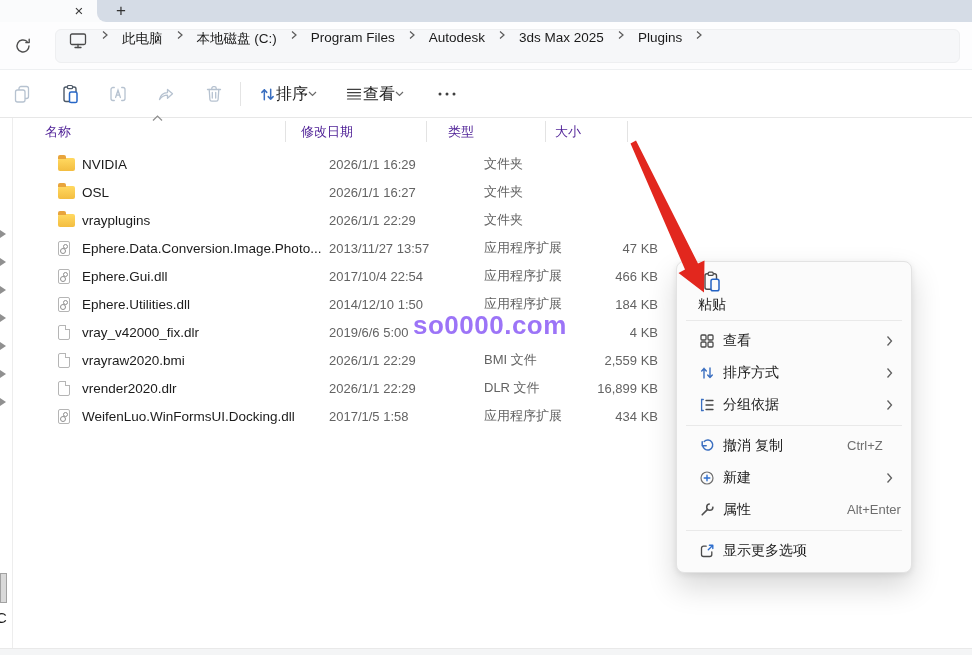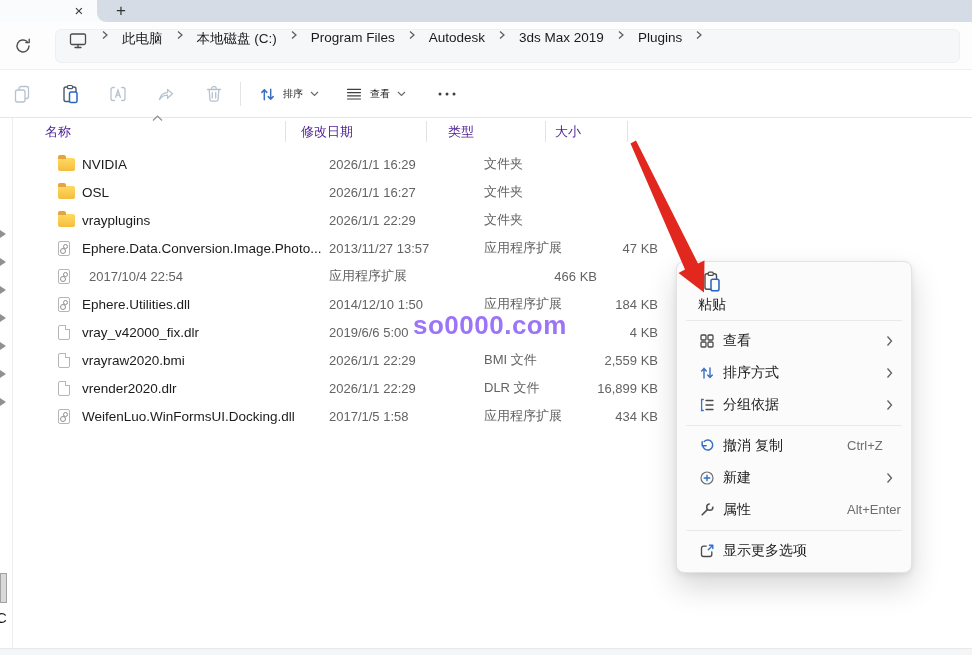--- a/index.html
+++ b/index.html
@@ -20,21 +20,21 @@
   .refresh-btn{position:absolute;left:13px;top:14px;width:20px;height:20px;}
   .addrbox{position:absolute;left:55px;top:7px;width:905px;height:34px;background:#f6f7f9;border:1px solid #eeeff1;
            border-radius:6px;box-sizing:border-box;display:flex;align-items:flex-start;gap:13px;padding:0 12px;font-size:13.5px;}
   .crumb{white-space:nowrap;}
   .bc-chev{flex:0 0 auto;}
 
   
   .toolbar{position:absolute;left:0;top:71px;right:0;height:47px;background:#fff;border-bottom:1px solid #e7e7e7;box-sizing:border-box;}
   .tbbtn{position:absolute;top:5px;width:36px;height:36px;display:flex;align-items:center;justify-content:center;border-radius:4px;}
   .tb-sep{position:absolute;left:240px;top:11px;width:1px;height:24px;background:#e4e4e4;}
-  .tb-drop{position:absolute;top:5px;height:36px;display:flex;align-items:center;gap:7px;padding:0 9px;border-radius:4px;font-size:10px;color:#1f1f1f;}
+  .tb-drop{position:absolute;top:5px;height:36px;display:flex;align-items:center;padding:0 9px;border-radius:4px;font-size:16px;color:#1f1f1f;}
 
   
   .hdr{position:absolute;left:0;top:118px;right:0;height:26px;font-size:13px;color:#4c1d95;}
   .hdr .h{position:absolute;top:5px;white-space:nowrap;}
   .h-name{left:45px;} .h-date{left:293px;margin-left:8px;} .h-type{left:448px;} .h-size{left:555px;}
   .hdr-caret{position:absolute;left:151px;top:-4px;}
   .colsep{position:absolute;top:3px;width:1px;height:21px;background:#e3e3e3;}
 
   
   .list{position:absolute;left:14px;top:150px;width:608px;padding-left:36px;}
@@ -129,21 +129,21 @@
           <svg width="8" height="10" viewBox="0 0 8 10">
             <path d="M2 1.5 L6 5 L2 8.5" fill="none" stroke="#5a5a5a" stroke-width="1.2"></path>
           </svg>
         </span>
       <span class="crumb">Autodesk</span>
       <span class="bc-chev">
           <svg width="8" height="10" viewBox="0 0 8 10">
             <path d="M2 1.5 L6 5 L2 8.5" fill="none" stroke="#5a5a5a" stroke-width="1.2"></path>
           </svg>
         </span>
-      <span class="crumb">3ds Max 2019</span>
+      <span class="crumb">3ds Max 2025</span>
       <span class="bc-chev">
           <svg width="8" height="10" viewBox="0 0 8 10">
             <path d="M2 1.5 L6 5 L2 8.5" fill="none" stroke="#5a5a5a" stroke-width="1.2"></path>
           </svg>
         </span>
       <span class="crumb">Plugins</span>
       <span class="bc-chev">
           <svg width="8" height="10" viewBox="0 0 8 10">
             <path d="M2 1.5 L6 5 L2 8.5" fill="none" stroke="#5a5a5a" stroke-width="1.2"></path>
           </svg>
@@ -286,20 +286,21 @@
     </div>
     <div class="row">
       <span class="ficon" data-icon="dll"></span>
       <span class="cell-name">Ephere.Data.Conversion.Image.Photo...</span>
       <span class="cell-date">2013/11/27 13:57</span>
       <span class="cell-type">应用程序扩展</span>
       <span class="cell-size">47 KB</span>
     </div>
     <div class="row">
       <span class="ficon" data-icon="dll"></span>
+      <span class="cell-name">Ephere.Gui.dll</span>
       <span class="cell-date">2017/10/4 22:54</span>
       <span class="cell-type">应用程序扩展</span>
       <span class="cell-size">466 KB</span>
     </div>
     <div class="row">
       <span class="ficon" data-icon="dll"></span>
       <span class="cell-name">Ephere.Utilities.dll</span>
       <span class="cell-date">2014/12/10 1:50</span>
       <span class="cell-type">应用程序扩展</span>
       <span class="cell-size">184 KB</span>

